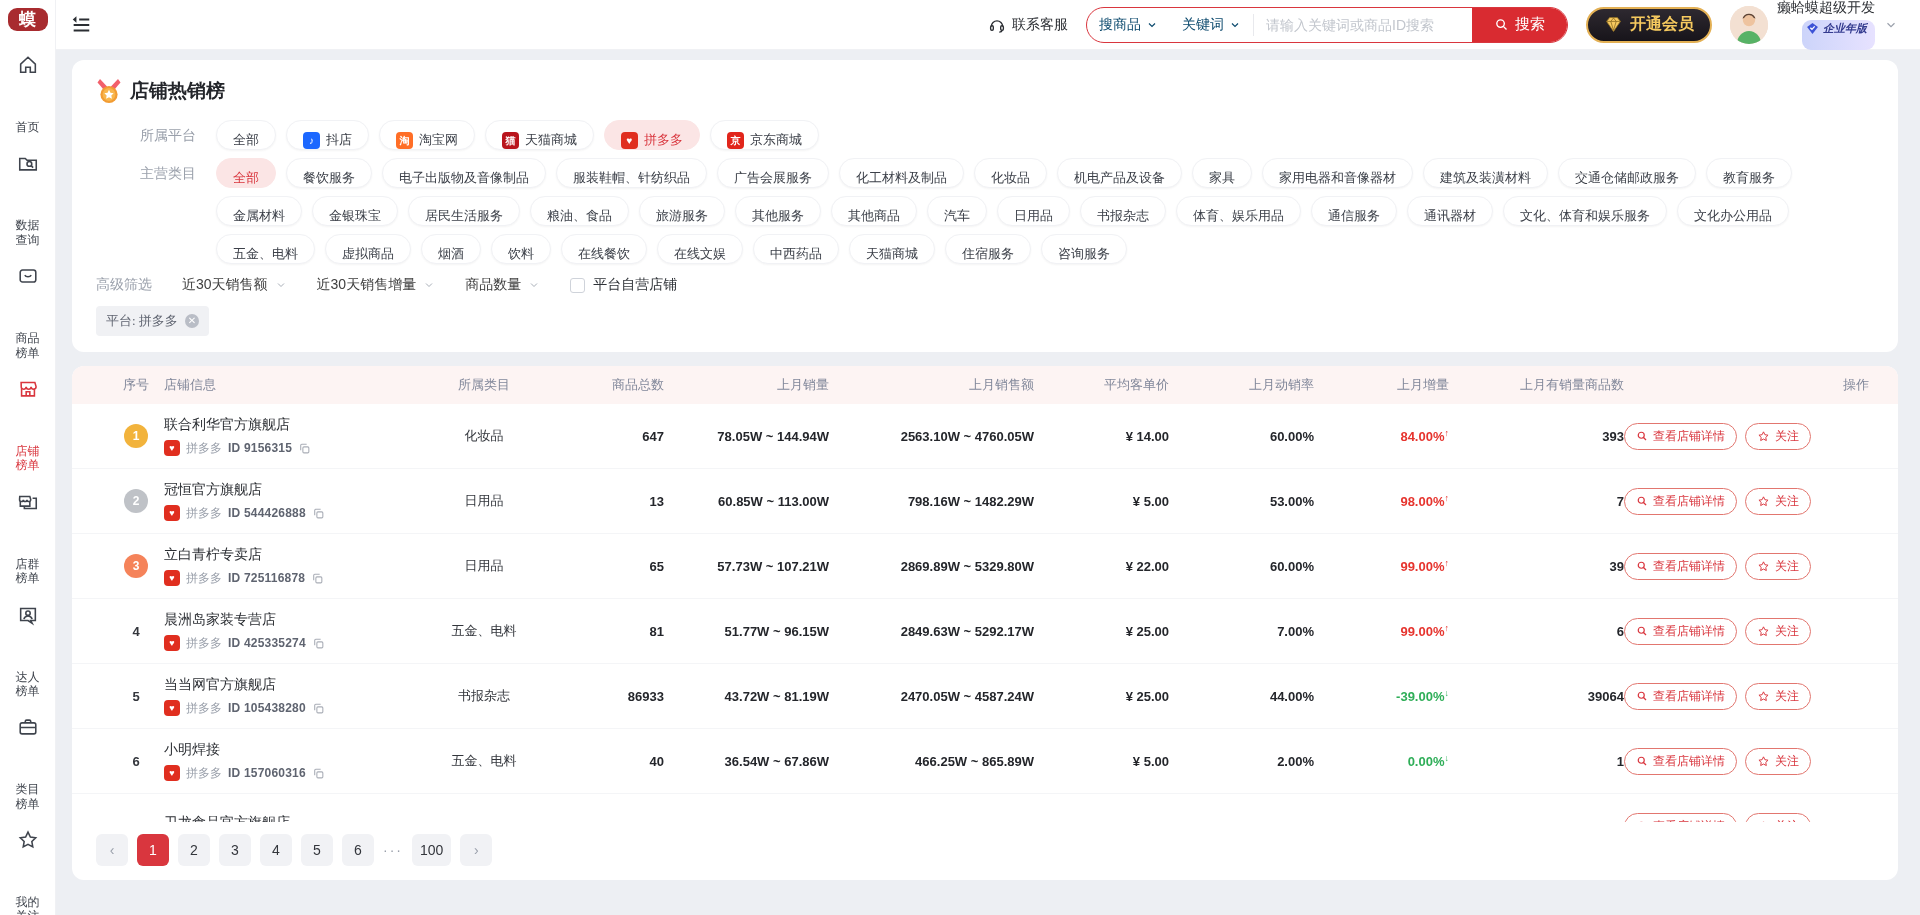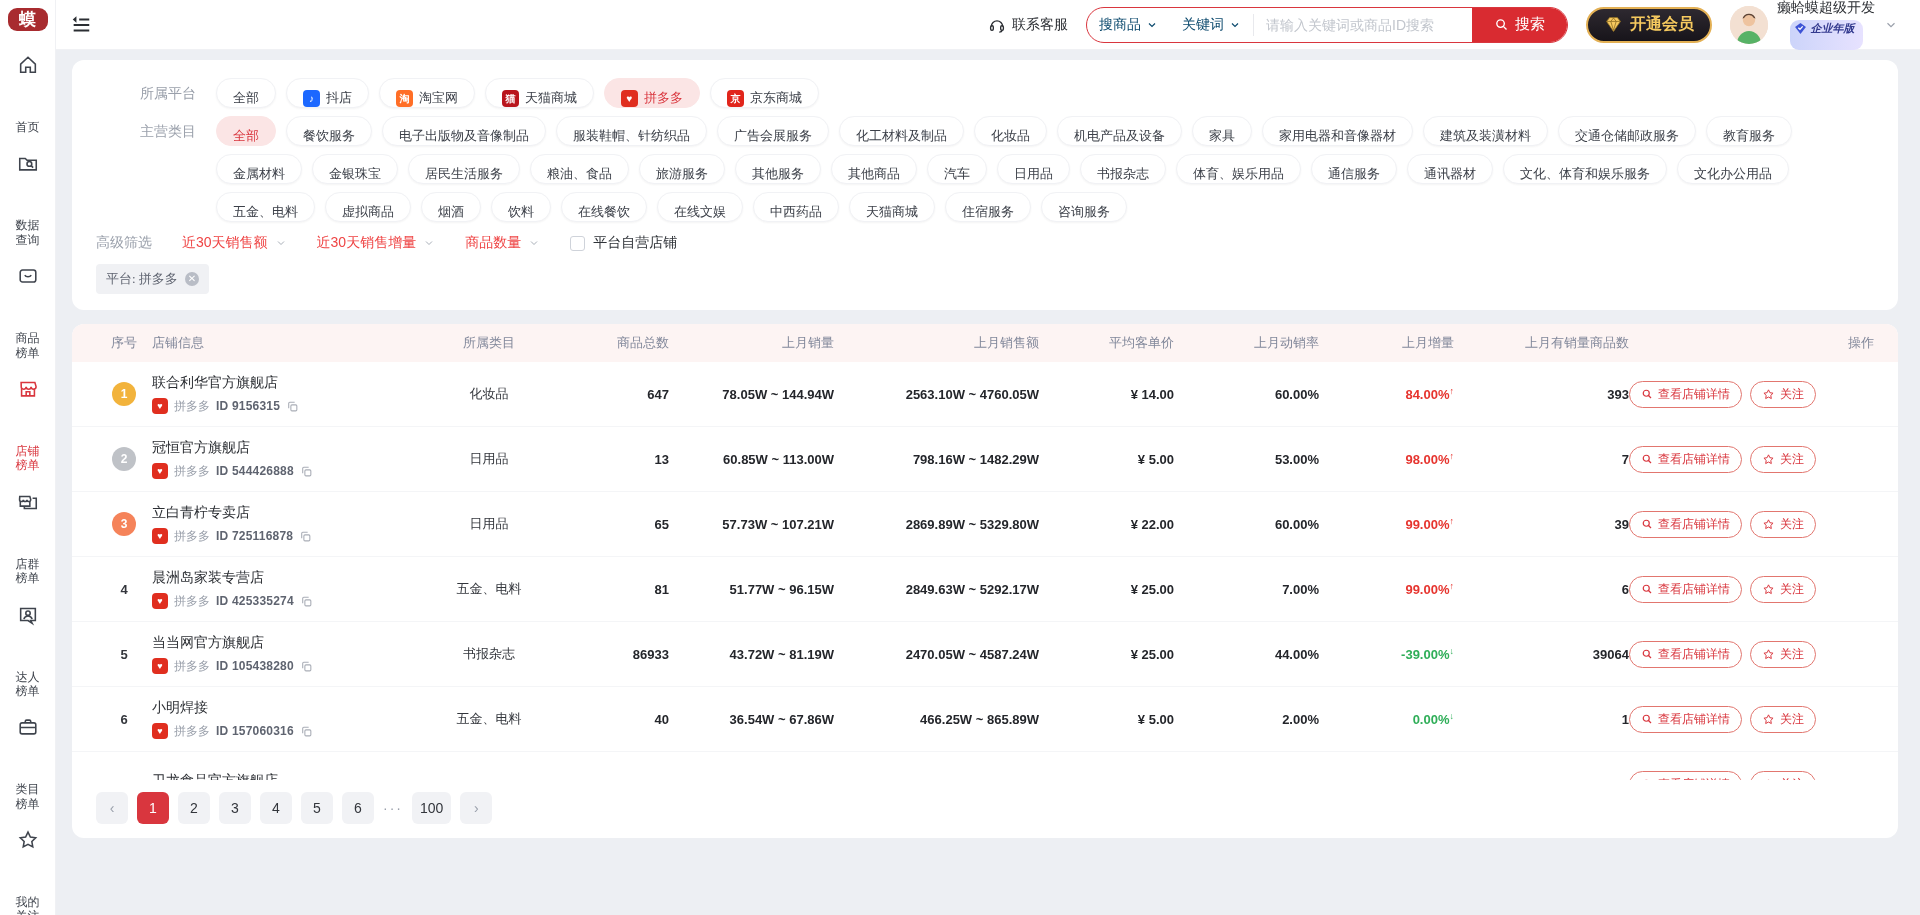--- a/index.html
+++ b/index.html
@@ -30,21 +30,21 @@
   .searchbar input { border:none; outline:none; width:218px; padding:0 12px; font-size:14px; color:#333;
     font-family:inherit; }
   .searchbar input::placeholder { color:#c2c6cd; }
   .sb-btn { display:flex; align-items:center; gap:6px; background:#d92b31; color:#fff; border:none;
     padding:0 22px; font-size:15px; cursor:pointer; font-family:inherit; }
   .vip-btn { display:flex; align-items:center; gap:7px; height:36px; padding:0 16px; border-radius:18px;
     background:linear-gradient(180deg,#2e2930,#17141a); border:2px solid #e3b054; color:#f6c95f;
     font-size:16px; font-weight:bold; cursor:pointer; font-family:inherit; }
   .user { display:flex; align-items:center; gap:9px; cursor:pointer; }
   .avatar { width:38px; height:38px; border-radius:50%; overflow:hidden; background:#f3e0d2; }
-  .u-col { display:flex; flex-direction:column; align-items:center; gap:3px; }
+  .u-col { display:flex; flex-direction:column; align-items:flex-end; gap:3px; }
   .u-name { font-size:14px; color:#2b2e33; }
   .u-badge { display:flex; align-items:center; gap:4px; background:linear-gradient(90deg,#ccd4fa,#e7e2ff);
     border-radius:9px; padding:1px 8px 14px 4px; font-size:11px; font-weight:bold; font-style:italic; color:#333a8f; }
   .chev { color:#9aa0ab; }
 
   
   .main { position:absolute; left:56px; top:50px; right:0; padding:10px 22px 0 16px; }
   .card { background:#fff; border-radius:12px; }
 
   
@@ -54,33 +54,33 @@
   .f-label { flex:0 0 62px; color:#9aa0ab; font-size:14px; line-height:30px; margin-right:14px; white-space:nowrap; }
   .pill-wrap { display:flex; flex-wrap:wrap; gap:8px 10px; flex:1; }
   .pill { display:flex; align-items:flex-end; gap:6px; height:30px; padding:0 16px; border-radius:15px;
     background:#fff; border:1px solid #f1f2f5; box-shadow:0 1px 2px rgba(30,34,40,.05);
     font-size:13px; color:#3c4049; cursor:pointer; white-space:nowrap; }
   .pill.active { background:#fbe5e5; border-color:#fbe5e5; color:#d9363e; box-shadow:none; }
   .p-ic { width:17px; height:17px; border-radius:4px; color:#fff; font-size:10px; display:flex;
     align-items:center; justify-content:center; font-weight:bold; }
   .adv-row { display:flex; align-items:center; gap:30px; margin:12px 0 4px; }
   .adv-label { color:#9aa0ab; }
-  .dd { display:flex; align-items:center; gap:7px; color:#ef4444; font-size:14px; cursor:pointer; }
+  .dd { display:flex; align-items:center; gap:7px; color:#404040; font-size:14px; cursor:pointer; }
   .dd svg { color:#9aa0ab; }
   .chk-wrap { display:flex; align-items:center; gap:8px; cursor:pointer; color:#2f3338; }
   .chk { width:15px; height:15px; border:1px solid #cfd3da; border-radius:3px; background:#fff; }
   .tag-row { margin-top:12px;font-family:Liberation Serif, serif; }
   .tag { display:inline-flex; align-items:center; gap:7px; background:#f0f1f4; border-radius:4px;
     padding:6px 10px; font-size:13px; color:#5f6470; }
   .tag-x { width:14px; height:14px; border-radius:50%; background:#b9bdc6; color:#fff; font-size:10px;
     display:flex; align-items:center; justify-content:center; cursor:pointer; line-height:1; }
 
   
   .table-card { margin-top:14px; overflow:hidden; padding-bottom:10px; }
-  .tgrid { display:grid; padding:0 24px;
+  .tgrid { display:grid; padding:0 36px;
     grid-template-columns:56px minmax(250px,1.5fr) 140px 110px 165px 205px 135px 145px 135px 175px 245px;
     align-items:center; }
   .thead { background:#fdf4f3; height:38px; color:#81879a; font-size:13px; }
   .thead .hc { white-space:nowrap; }
   .num { text-align:right; }
   .cat { text-align:center; }
   .rankc { text-align:center; }
   .tbody { height:418px; overflow:hidden; }
   .trow { height:65px; border-bottom:1px solid #f4f5f7; }
   .rk-badge { display:inline-flex; width:24px; height:24px; border-radius:50%; color:#fff;
@@ -286,20 +286,30 @@
             <path d="M6 9 l6 6 6-6"></path>
           </svg>
       </span>
     </div>
   </div>
 </header>
 
 <div class="main">
 
   <section class="card filter-card">
+    <div class="f-title">
+      <svg width="26" height="26" viewBox="0 0 26 26">
+        <path d="M4 1 L11.5 9 L8 12 L1.5 4.5 Z" fill="#f2606b"></path>
+        <path d="M22 1 L14.5 9 L18 12 L24.5 4.5 Z" fill="#f2606b"></path>
+        <circle cx="13" cy="16.5" r="8.6" fill="#f29c33"></circle>
+        <circle cx="13" cy="16.5" r="6.4" fill="#f8b64d"></circle>
+        <path d="M13 11.8 l1.45 2.9 3.2.47 -2.3 2.26.55 3.2 -2.9-1.5 -2.9 1.5.55-3.2 -2.3-2.26 3.2-.47 Z" fill="#fff"></path>
+      </svg>
+      <span>店铺热销榜</span>
+    </div>
 
     <div class="f-row">
       <span class="f-label">所属平台</span>
       <div class="pill-wrap" id="plat-wrap">
           <div class="pill">
 
     <span class="p-lb">全部</span>
   </div>
           <div class="pill">
     <span class="p-ic" style="background: rgb(28, 104, 255);">♪</span>

